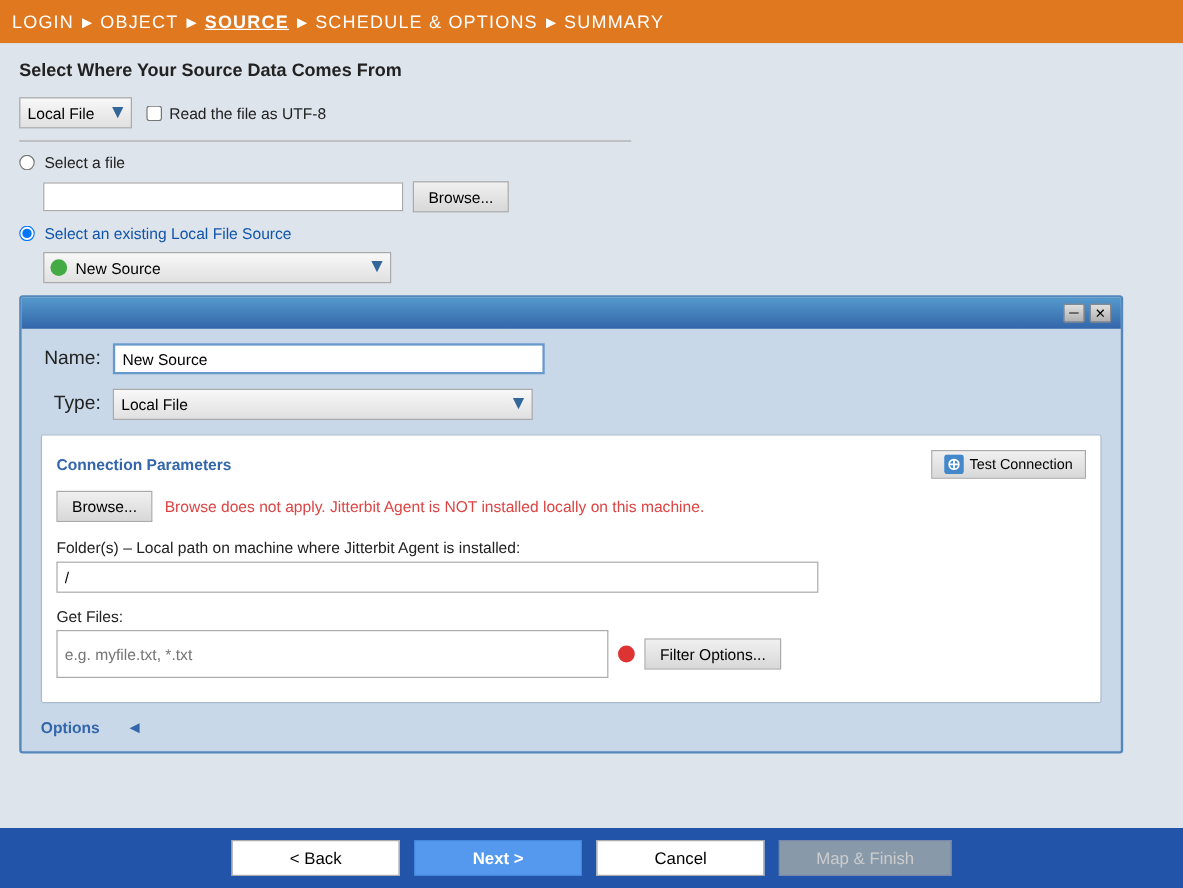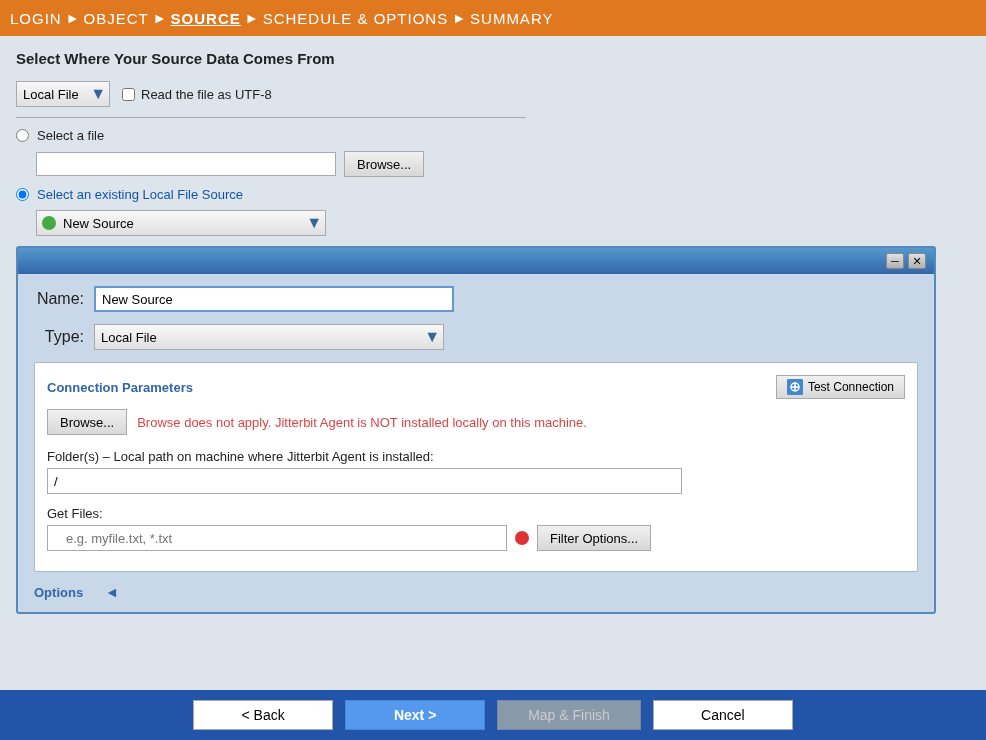--- a/index.html
+++ b/index.html
@@ -301,24 +301,24 @@
       color: #222;
       margin-bottom: 4px;
     }
     .get-files-row {
       display: flex;
       align-items: center;
       gap: 8px;
     }
     .get-files-input {
       width: 460px;
-      height: 26px;
-      border: 1px solid #aaa;
-      background: white;
-      padding: 2px 18px;
+      height: 40px;
+      border: 1px solid #aaa;
+      background: white;
+      padding: 2px 6px;
       font-size: 13px;
       color: #aaa;
     }
     .red-dot {
       width: 14px;
       height: 14px;
       background: #dd3333;
       border-radius: 50%;
       display: inline-block;
     }
@@ -535,15 +535,15 @@
 
       </div>
     </div>
   </div>
 
 </div>
 
 <div class="bottom-bar">
   <button class="nav-btn">&lt; Back</button>
   <button class="nav-btn primary">Next &gt;</button>
+  <button class="nav-btn">Cancel</button>
   <button class="nav-btn disabled">Map &amp; Finish</button>
-  <button class="nav-btn">Cancel</button>
 </div>
 
 </body></html>

